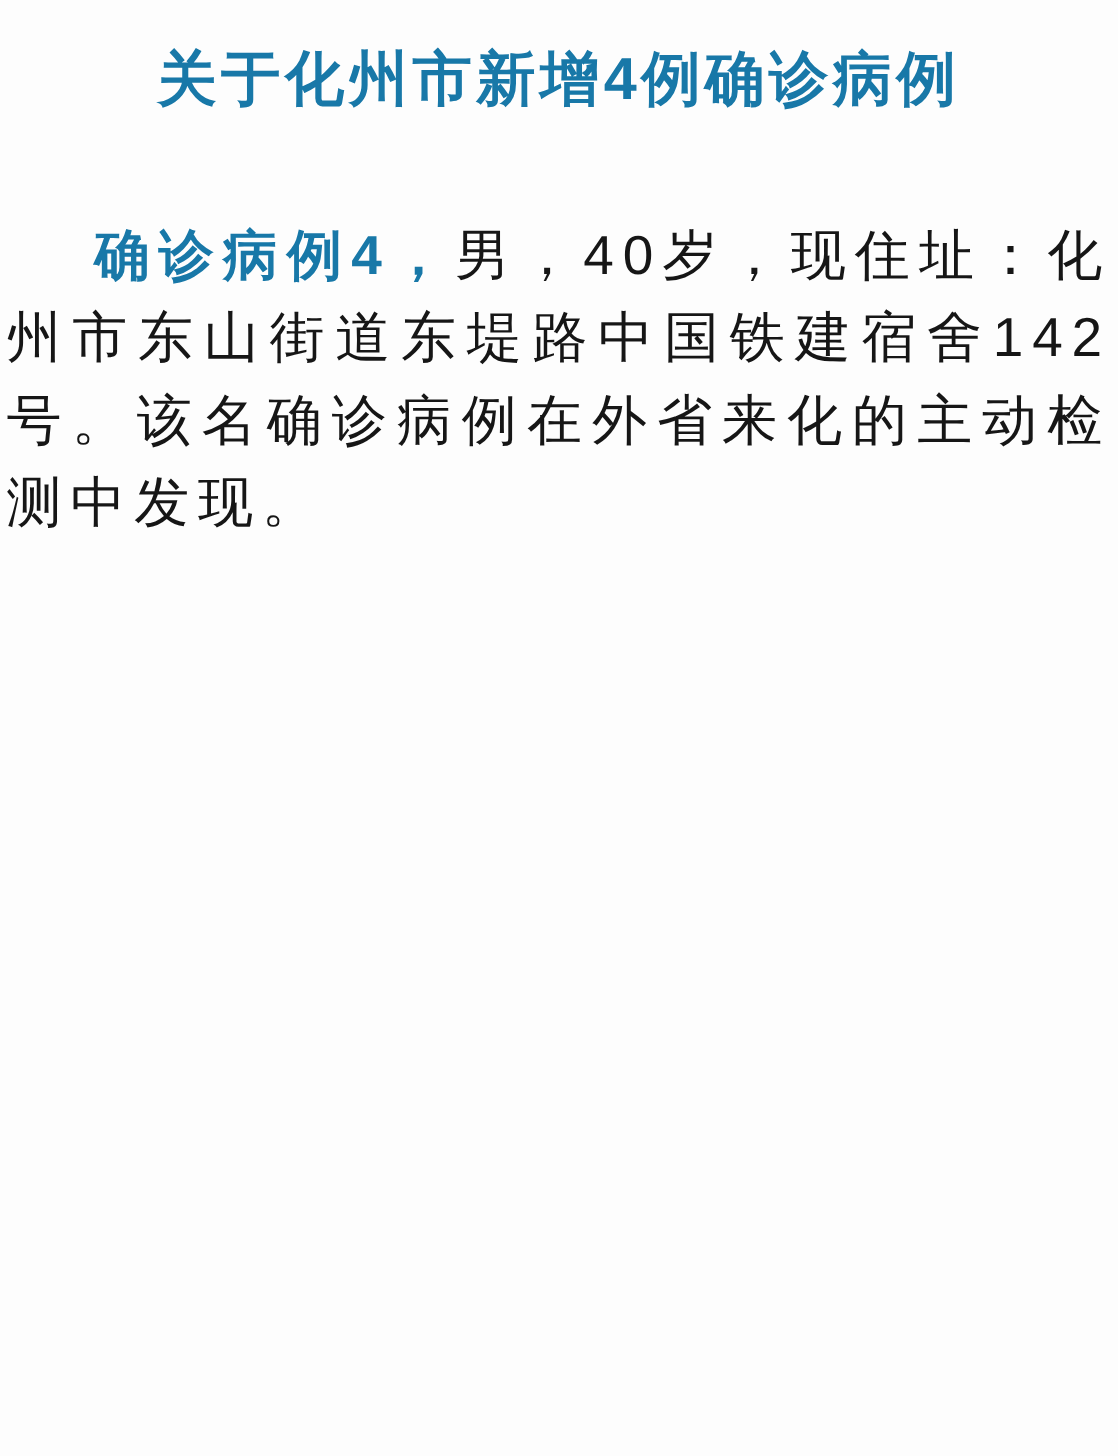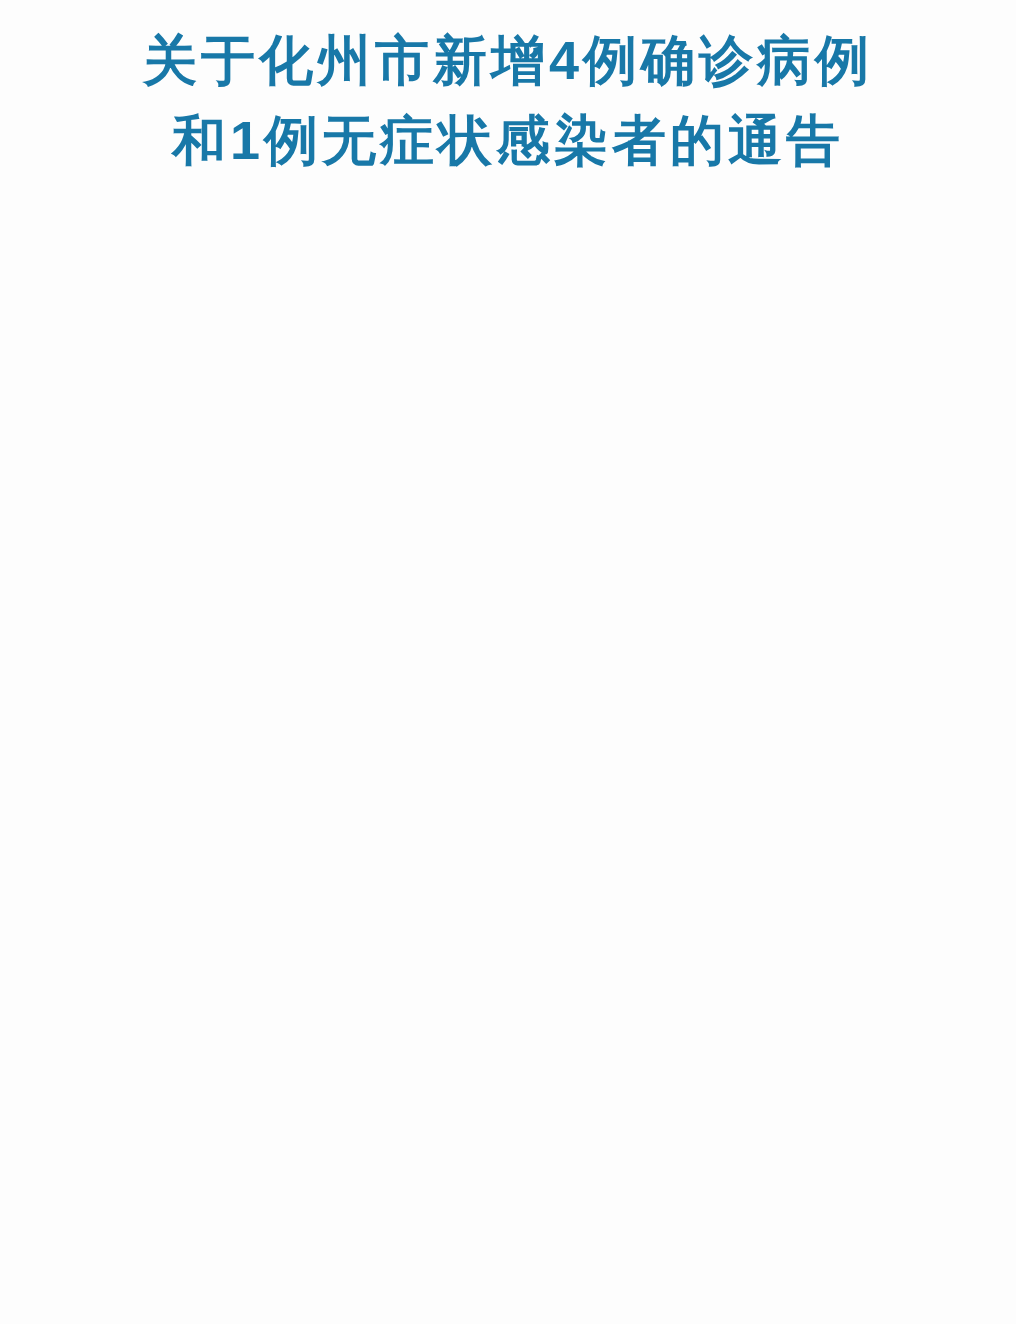--- a/index.html
+++ b/index.html
@@ -10,21 +10,21 @@
   .page {
     position: relative;
     width: 1016px;
     height: 1324px;
     margin: 0 auto;
     background: #fdfdfd;
     overflow: hidden;
     font-family: "Liberation Sans", sans-serif;
   }
   .notice-title {
-    padding-top: 20px;
+    padding-top: 32px;
     text-align: center;
     color: #1878a8;
     font-size: 54px;
     font-weight: 700;
     line-height: 80px;
     letter-spacing: 4px;
   }
   .notice-body {
     padding: 83px 6px 0 6px;
     color: #161616;
@@ -46,24 +46,24 @@
     font-weight: 700;
   }
 </style>
 </head>
 <body>
 
 <div class="page">
 
   <div class="notice-title">
     <div>关于化州市新增4例确诊病例</div>
-    <div>和1例无症状感染者的通告</div>
   </div>
 
   <div class="notice-body">
 
 
 
 
+    <p class="para"><span class="lead">确诊病例4，</span><span>男，40岁，现住址：化州市东山街道东堤路中国铁建宿舍142号。该名确诊病例在外省来化的主动检测中发现。</span></p>
 
   </div>
 
 </div>
 
 </body></html>

